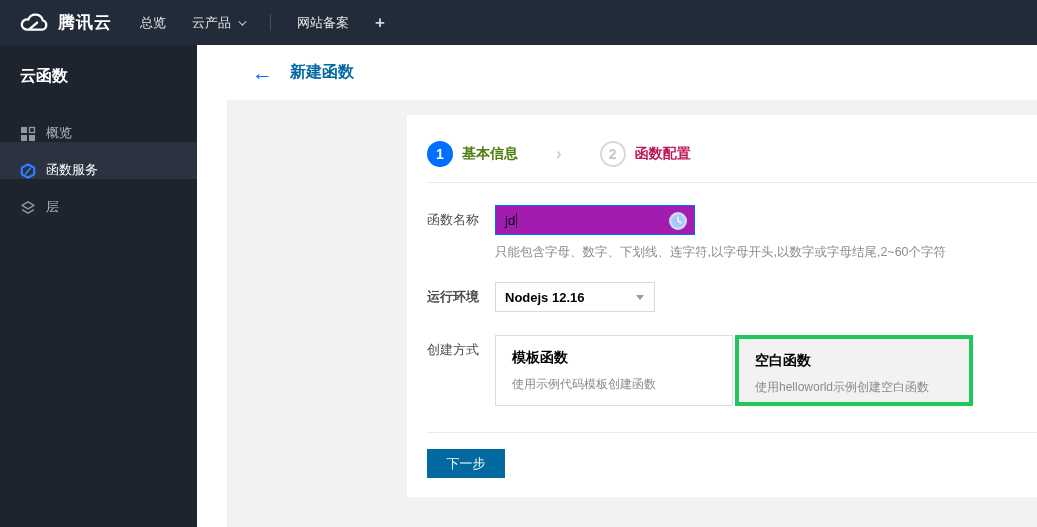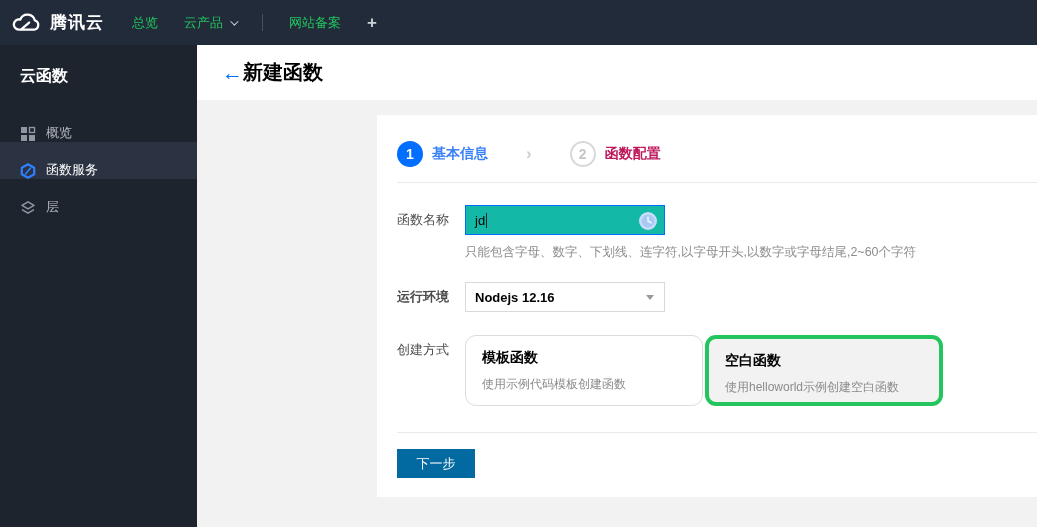--- a/index.html
+++ b/index.html
@@ -1,80 +1,80 @@
 <!DOCTYPE html>
 <html><head>
 <meta charset="utf-8">
 <style>
   * { margin:0; padding:0; box-sizing:border-box; }
   html,body { width:1037px; height:527px; overflow:hidden;
     font-family:"Liberation Sans","DejaVu Sans",sans-serif; }
 
   
   .topbar { height:45px; background:#222b39; display:flex; align-items:center; }
-  .brand { display:flex; align-items:center; padding-left:10px; cursor:pointer; }
+  .brand { display:flex; align-items:center; padding-left:18px; cursor:pointer; }
   .brand svg { display:block; }
   .brand-name { color:#ffffff; font-size:17px; font-weight:bold; margin-left:8px; letter-spacing:1px; }
   .navitems { display:flex; align-items:center; margin-left:28px; }
-  .navitem { color:#22c55e; font-size:13px; margin-right:26px; cursor:pointer; display:flex; align-items:center; }
+  .navitem { color:#e5e5e5; font-size:13px; margin-right:26px; cursor:pointer; display:flex; align-items:center; }
   .chev-down { width:6px; height:6px; border-right:1px solid #ced3db; border-bottom:1px solid #ced3db;
     transform:rotate(45deg) translateY(-2px); margin-left:7px; }
   .vsep { width:1px; height:17px; background:#46505f; margin-right:26px; }
   .nav-plus { color:#ced3db; font-size:17px; font-weight:bold; cursor:pointer; }
 
   
-  .shell { display:flex; height:482px; }
+  .shell { display:flex; height:482px;gap:30px; }
   .sidebar { width:197px; background:#1e242e; flex-shrink:0; }
   .side-title { color:#ffffff; font-size:16px; font-weight:bold; padding:21px 20px 18px 20px; }
   .menu-item { height:37px; display:flex; align-items:flex-end; padding-left:20px;
     color:#b4bac4; font-size:13px; cursor:pointer; }
   .menu-item .mi-icon { width:16px; height:16px; margin-right:10px; flex-shrink:0; }
   .menu-item.selected { background:#2b3342; color:#ffffff; }
 
   main { flex:1; display:flex; flex-direction:column; background:#f2f2f2; min-width:0; }
   .page-header { height:55px; background:#ffffff; display:flex; align-items:center; flex-shrink:0; }
   .back-arrow { color:#006eff; font-size:21px; font-weight:bold; margin-left:25px; cursor:pointer; line-height:1; }
-  .page-title { font-size:20px; font-weight:bold; color:#000000; }
+  .page-title { font-size:16px; font-weight:bold; color:#0369a1; margin-left:17px; }
 
   .content { flex:1; }
   .panel { margin:15px 0 0 180px; background:#ffffff; height:382px; }
 
   
   .steps { display:flex; align-items:center; padding:26px 20px 15px 20px; }
   .step-circle { width:26px; height:26px; border-radius:50%; display:flex; align-items:center;
     justify-content:center; font-size:14px; font-weight:bold; }
   .step-circle.active { background:#006eff; color:#ffffff; }
   .step-circle.inactive { background:#ffffff; color:#c6c6c6; border:2px solid #d8d8d8; }
   .step-label { font-size:14px; font-weight:bold; margin-left:9px; }
-  .step-label.active { color:#3b82f6; }
+  .step-label.active { color:#4d7c0f; }
   .step-label.inactive { color:#be185d; }
   .step-sep { color:#cfcfcf; font-size:17px; font-weight:bold; margin:0 38px; }
   .hdivider { border-top:1px solid #e7eaef; margin-left:20px; }
 
   
   .form { padding:22px 20px 0 20px; }
   .frow { display:flex; }
   .flabel { width:68px; font-size:13px; color:#4c4c4c; line-height:30px; flex-shrink:0; }
   .name-input { width:200px; height:30px; border:1px solid #006eff; position:relative;
-    display:flex; align-items:center; padding-left:9px; background:#14b8a6; }
+    display:flex; align-items:center; padding-left:9px; background:#a21caf; }
   .name-input .val { font-size:13px; color:#000; }
   .caret-bar { display:inline-block; width:1px; height:15px; background:#222; margin-left:1px; }
   .pending-icon { position:absolute; right:6px; top:5px; }
   .hint { margin:9px 0 0 68px; font-size:12.5px; color:#8c8c8c; }
 
   .runtime-row { margin-top:21px;font-weight:bold; }
-  .select-box { width:200px; height:30px; border:1px solid #d9d9d9; background:#fff; display:flex;
+  .select-box { width:160px; height:30px; border:1px solid #d9d9d9; background:#fff; display:flex;
     align-items:center; padding:0 10px 0 9px; cursor:pointer; justify-content:space-between; }
   .select-box .sel-val { font-size:13px; color:#000; }
   .tri-down { width:0; height:0; border-left:4px solid transparent; border-right:4px solid transparent;
     border-top:5px solid #9b9b9b; }
 
   .method-row { margin-top:23px; }
   .cards { display:flex; }
-  .mcard { width:238px; height:71px; padding:13px 16px; cursor:pointer;border-radius:11px; }
+  .mcard { width:238px; height:71px; padding:13px 16px; cursor:pointer; }
   .mcard.plain { background:#ffffff; border:1px solid #dcdcdc; margin-right:2px; }
   .mcard.selected { background:#f2f2f2; border:4px solid #22c55e; }
   .mcard-title { font-size:14px; font-weight:bold; color:#000; }
   .mcard-desc { font-size:12px; color:#8b8b8b; margin-top:9px; }
 
   .bottom-divider { border-top:1px solid #e7eaef; margin:26px 0 0 20px; }
   .next-btn { display:block; margin:16px 0 0 20px; width:78px; height:29px; background:#0369a1;
     color:#ffffff; border:none; font-size:13px; cursor:pointer;
     font-family:"Liberation Sans","DejaVu Sans",sans-serif; }
 </style>

